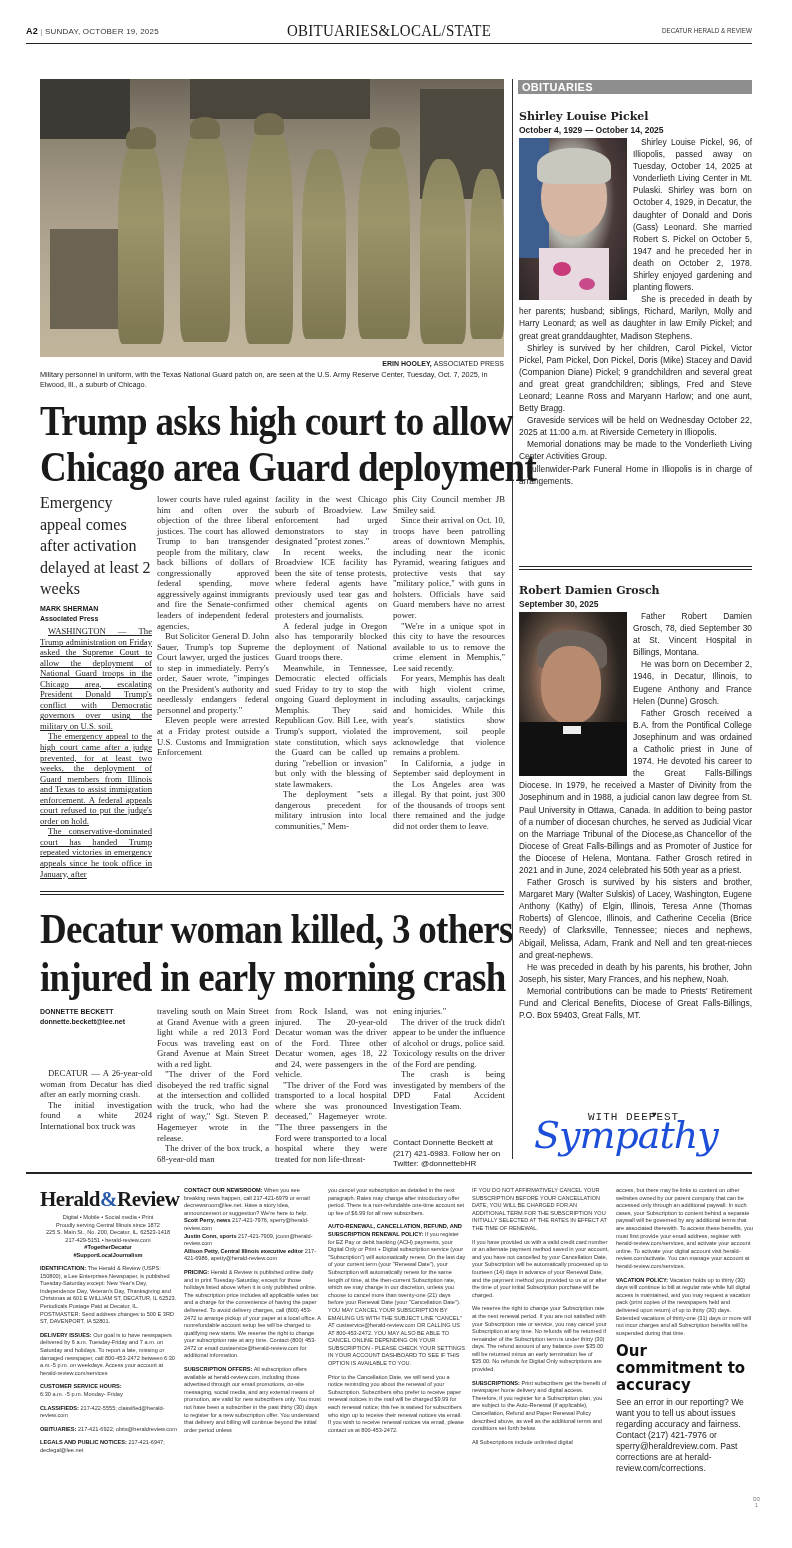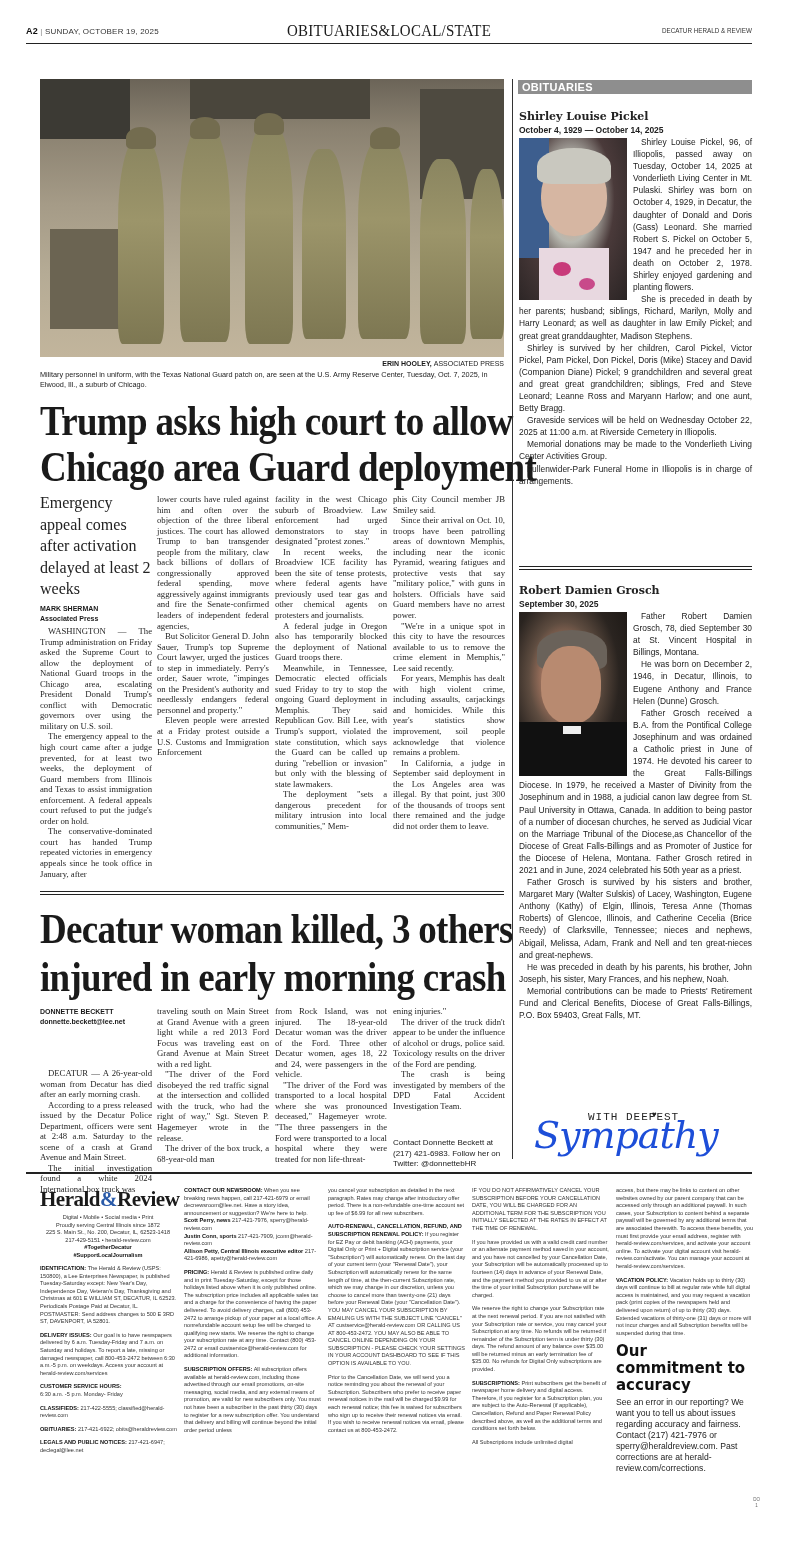--- a/index.html
+++ b/index.html
@@ -87,21 +87,21 @@
 
 <div class="abs headline1">
   <div>Trump asks high court to allow</div>
   <div>Chicago area Guard deployment</div>
 </div>
 <div class="abs deck">Emergency appeal comes after activation delayed at least 2 weeks</div>
 <div class="abs" style="left:40px;top:604px;width:112px;">
   <div class="byline">MARK SHERMAN</div>
   <div class="byline" style="font-weight:600">Associated Press</div>
 </div>
-<div class="col" style="left:40px;top:626px;width:112px;">
+<div class="col" style="left:40px;top:626px;width:112px;text-decoration:underline;">
   <p>WASHINGTON — The Trump administration on Friday asked the Supreme Court to allow the deployment of National Guard troops in the Chicago area, escalating President Donald Trump's conflict with Democratic governors over using the military on U.S. soil.</p>
   <p>The emergency appeal to the high court came after a judge prevented, for at least two weeks, the deployment of Guard members from Illinois and Texas to assist immigration enforcement. A federal appeals court refused to put the judge's order on hold.</p>
   <p>The conservative-dominated court has handed Trump repeated victories in emergency appeals since he took office in January, after</p>
 </div>
 <div class="col" style="left:157px;top:494px;width:112px;">
   <p class="noind">lower courts have ruled against him and often over the objection of the three liberal justices. The court has allowed Trump to ban transgender people from the military, claw back billions of dollars of congressionally approved federal spending, move aggressively against immigrants and fire the Senate-confirmed leaders of independent federal agencies,</p>
   <p>But Solicitor General D. John Sauer, Trump's top Supreme Court lawyer, urged the justices to step in immediately. Perry's order, Sauer wrote, "impinges on the President's authority and needlessly endangers federal personnel and property."</p>
   <p>Eleven people were arrested at a Friday protest outside a U.S. Customs and Immigration Enforcement</p>
 </div>
 <div class="col" style="left:275px;top:494px;width:112px;">
@@ -124,30 +124,29 @@
 <div class="abs headline2">
   <div>Decatur woman killed, 3 others</div>
   <div>injured in early morning crash</div>
 </div>
 <div class="abs" style="left:40px;top:1007px;width:112px;">
   <div class="byline">DONNETTE BECKETT</div>
   <div class="byline" style="font-weight:600">donnette.beckett@lee.net</div>
 </div>
 <div class="col" style="left:40px;top:1068px;width:112px;">
   <p>DECATUR — A 26-year-old woman from Decatur has died after an early morning crash.</p>
-  <p>According to a press released issued by the Decatur Police Department, officers were sent at 2:48 a.m. Saturday to the scene of a crash at Grand Avenue and Main Street.</p>
   <p>The initial investigation found a white 2024 International box truck was</p>
 </div>
 <div class="col" style="left:157px;top:1006px;width:112px;">
   <p class="noind">traveling south on Main Street at Grand Avenue with a green light while a red 2013 Ford Focus was traveling east on Grand Avenue at Main Street with a red light.</p>
   <p>"The driver of the Ford disobeyed the red traffic signal at the intersection and collided with the truck, who had the right of way," Sgt. Steven P. Hagemeyer wrote in the release.</p>
   <p>The driver of the box truck, a 68-year-old man</p>
 </div>
 <div class="col" style="left:275px;top:1006px;width:112px;">
-  <p class="noind">from Rock Island, was not injured. The 18-year-old Decatur woman was the driver of the Ford. Three other Decatur women, ages 18, 22 and 24, were passengers in the vehicle.</p>
+  <p class="noind">from Rock Island, was not injured. The 20-year-old Decatur woman was the driver of the Ford. Three other Decatur women, ages 18, 22 and 24, were passengers in the vehicle.</p>
   <p>"The driver of the Ford was transported to a local hospital where she was pronounced deceased," Hagemeyer wrote. "The three passengers in the Ford were transported to a local hospital where they were treated for non life-threat-</p>
 </div>
 <div class="col" style="left:393px;top:1006px;width:112px;">
   <p class="noind">ening injuries."</p>
   <p>The driver of the truck didn't appear to be under the influence of alcohol or drugs, police said. Toxicology results on the driver of the Ford are pending.</p>
   <p>The crash is being investigated by members of the DPD Fatal Accident Investigation Team.</p>
 </div>
 <div class="abs contact-sans" style="left:393px;top:1138px;width:112px;">Contact Donnette Beckett at (217) 421-6983. Follow her on Twitter: @donnettebHR</div>
 
 <div class="abs obit-side"></div>

